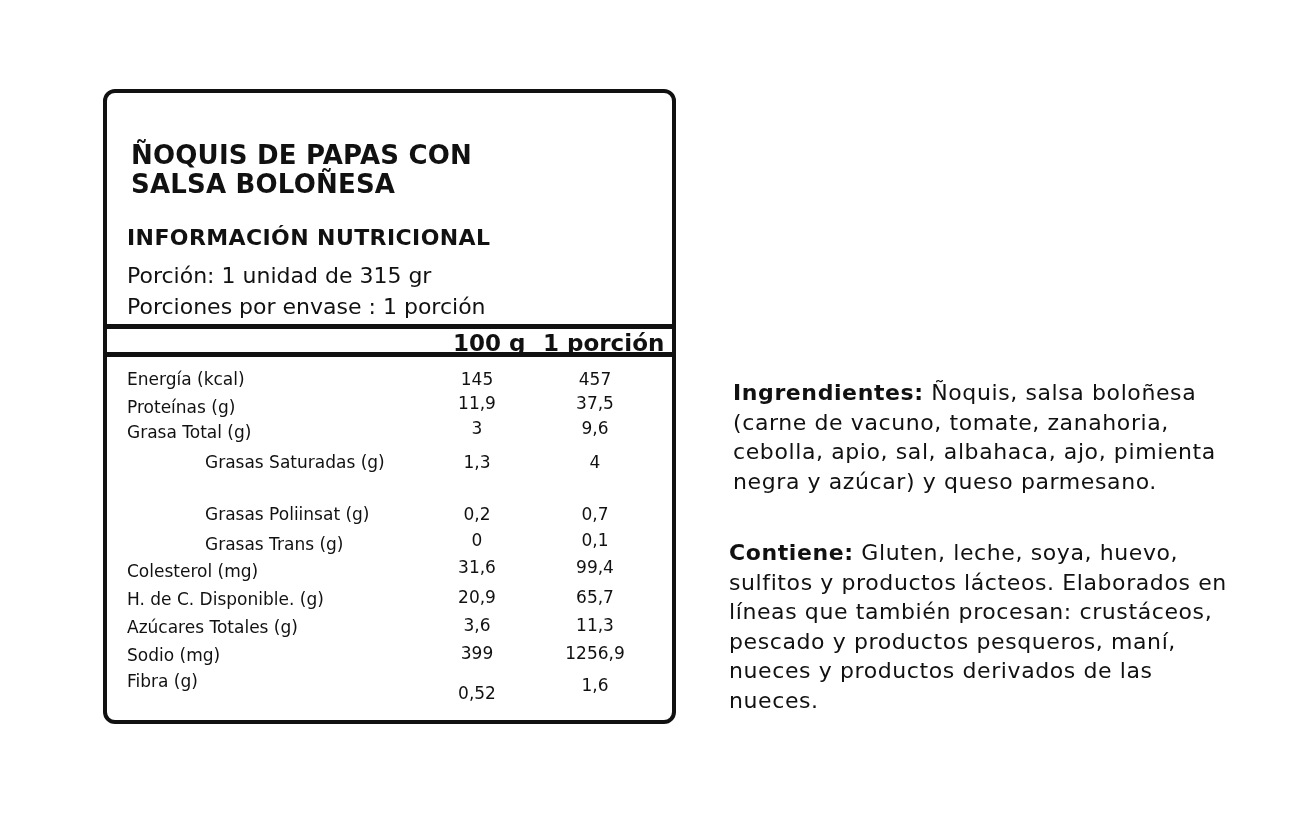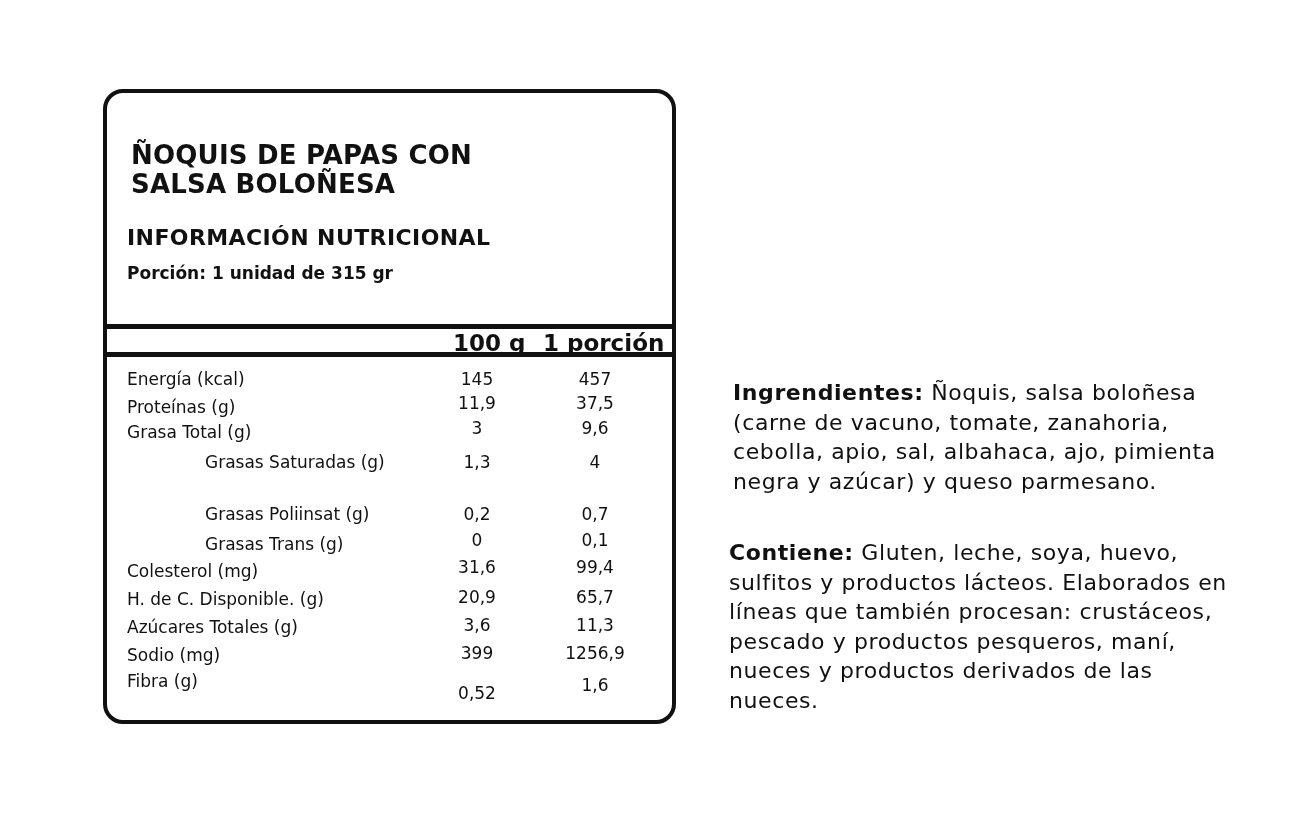--- a/index.html
+++ b/index.html
@@ -1,20 +1,20 @@
 <!DOCTYPE html>
 <html><head>
 <meta charset="utf-8">
 <style>
   html, body { margin:0; padding:0; background:#ffffff; }
   body { width:1299px; height:827px; position:relative; overflow:hidden; font-family:"DejaVu Sans", sans-serif; color:#111111; }
-  .label-box { position:absolute; left:103px; top:89px; width:565px; height:627px; border:4px solid #111; border-radius:20px; box-sizing:content-box; }
+  .label-box { position:absolute; left:103px; top:89px; width:565px; height:627px; border:4px solid #111; border-radius:12px; box-sizing:content-box; }
   .product-title { position:absolute; left:24px; top:48px; font-weight:bold; font-size:26px; line-height:29px; letter-spacing:0.2px; }
   .section-title { position:absolute; left:20px; top:132px; font-weight:bold; font-size:22px; letter-spacing:0.4px; white-space:nowrap; }
-  .serving { position:absolute; left:20px; font-size:17px; white-space:nowrap;font-weight:bold; }
+  .serving { position:absolute; left:20px; font-size:22px; white-space:nowrap; }
   .serving.s1 { top:170px; }
   .serving.s2 { top:201px; }
   .rule { position:absolute; left:0; right:0; height:5px; background:#111; }
   .rule.r1 { top:231px; }
   .rule.r2 { top:259px; }
   .col-head { position:absolute; top:237px; font-weight:bold; font-size:23px; white-space:nowrap; }
   .col-head.c1 { left:346px; }
   .col-head.c2 { left:436px; }
   .row { position:absolute; left:0; right:0; height:24px; font-size:17px;padding-left:43px; }
   .row .name { position:absolute; left:20px; white-space:nowrap; }
@@ -29,20 +29,21 @@
 </head>
 <body>
 
 <div class="label-box">
   <div class="product-title">
     <div>ÑOQUIS DE PAPAS CON</div>
     <div>SALSA BOLOÑESA</div>
   </div>
   <div class="section-title">INFORMACIÓN NUTRICIONAL</div>
   <div class="serving s1">Porción: 1 unidad de 315 gr</div>
+  <div class="serving s2">Porciones por envase : 1 porción</div>
   <div class="rule r1"></div>
   <div class="col-head c1">100 g</div>
   <div class="col-head c2">1 porción</div>
   <div class="rule r2"></div>
 
   <div class="row" style="top:276px">
     <span class="name">Energía (kcal)</span>
     <span class="v1">145</span>
     <span class="v2">457</span>
   </div>

